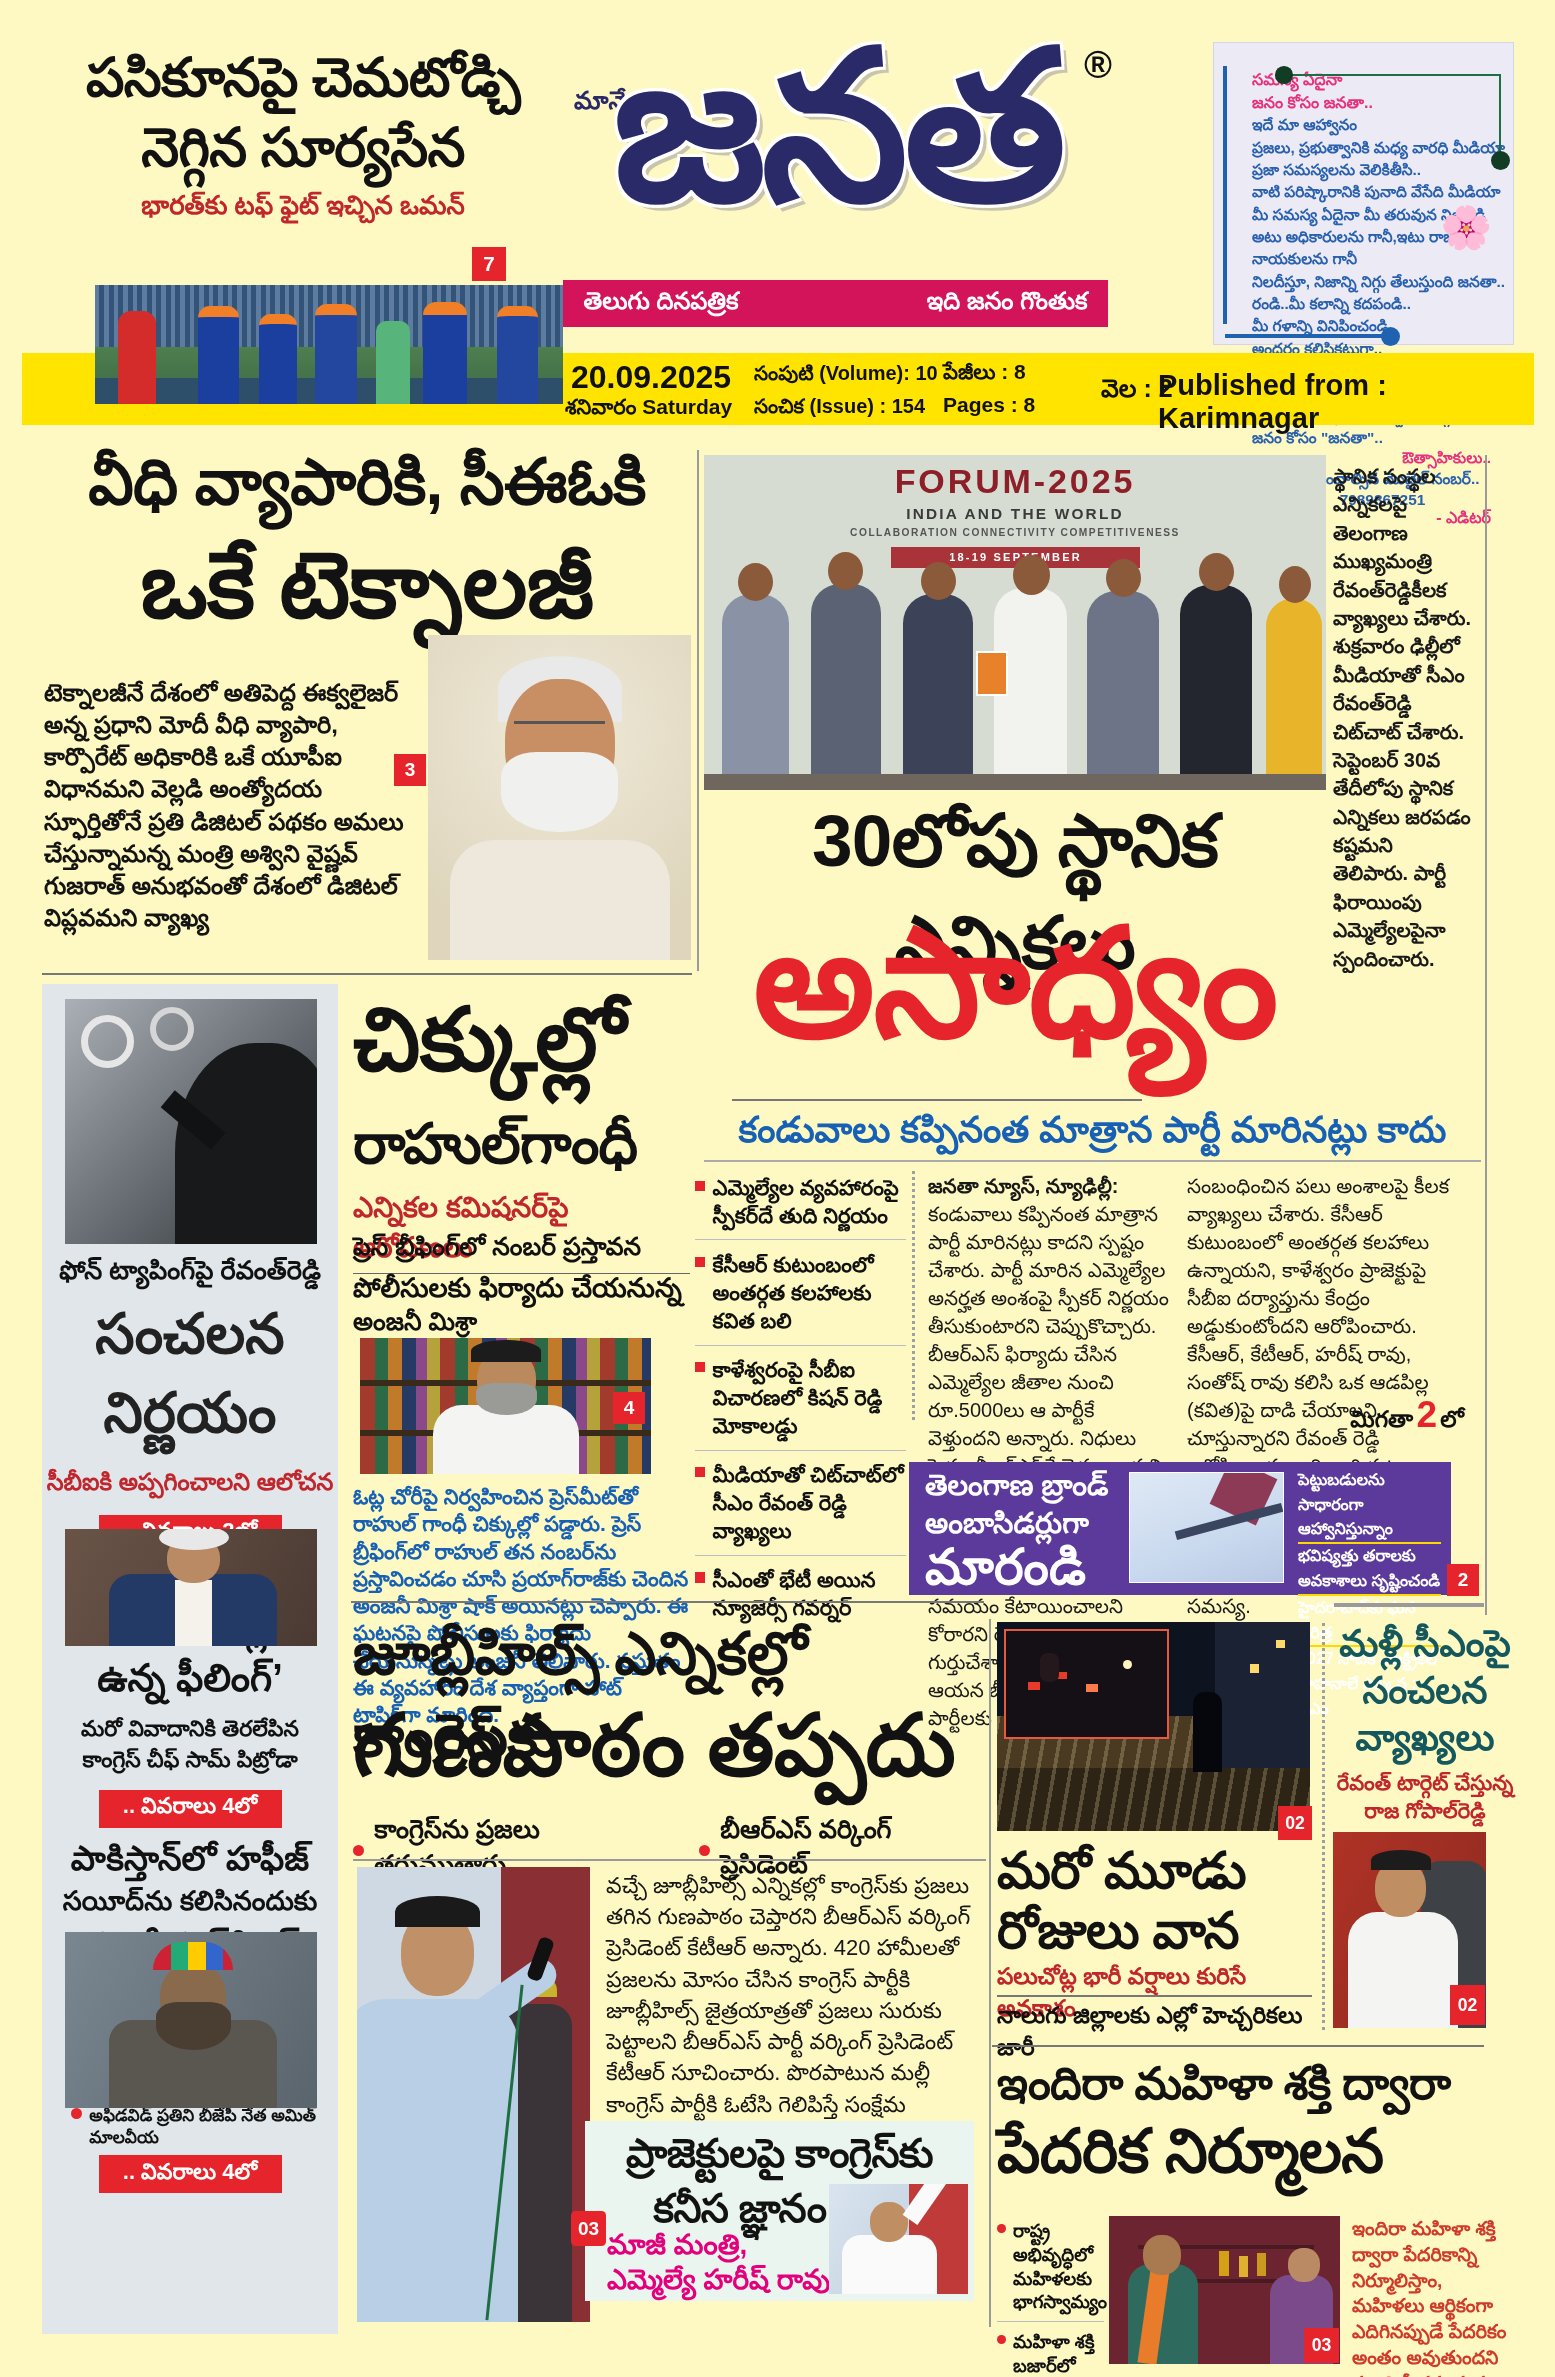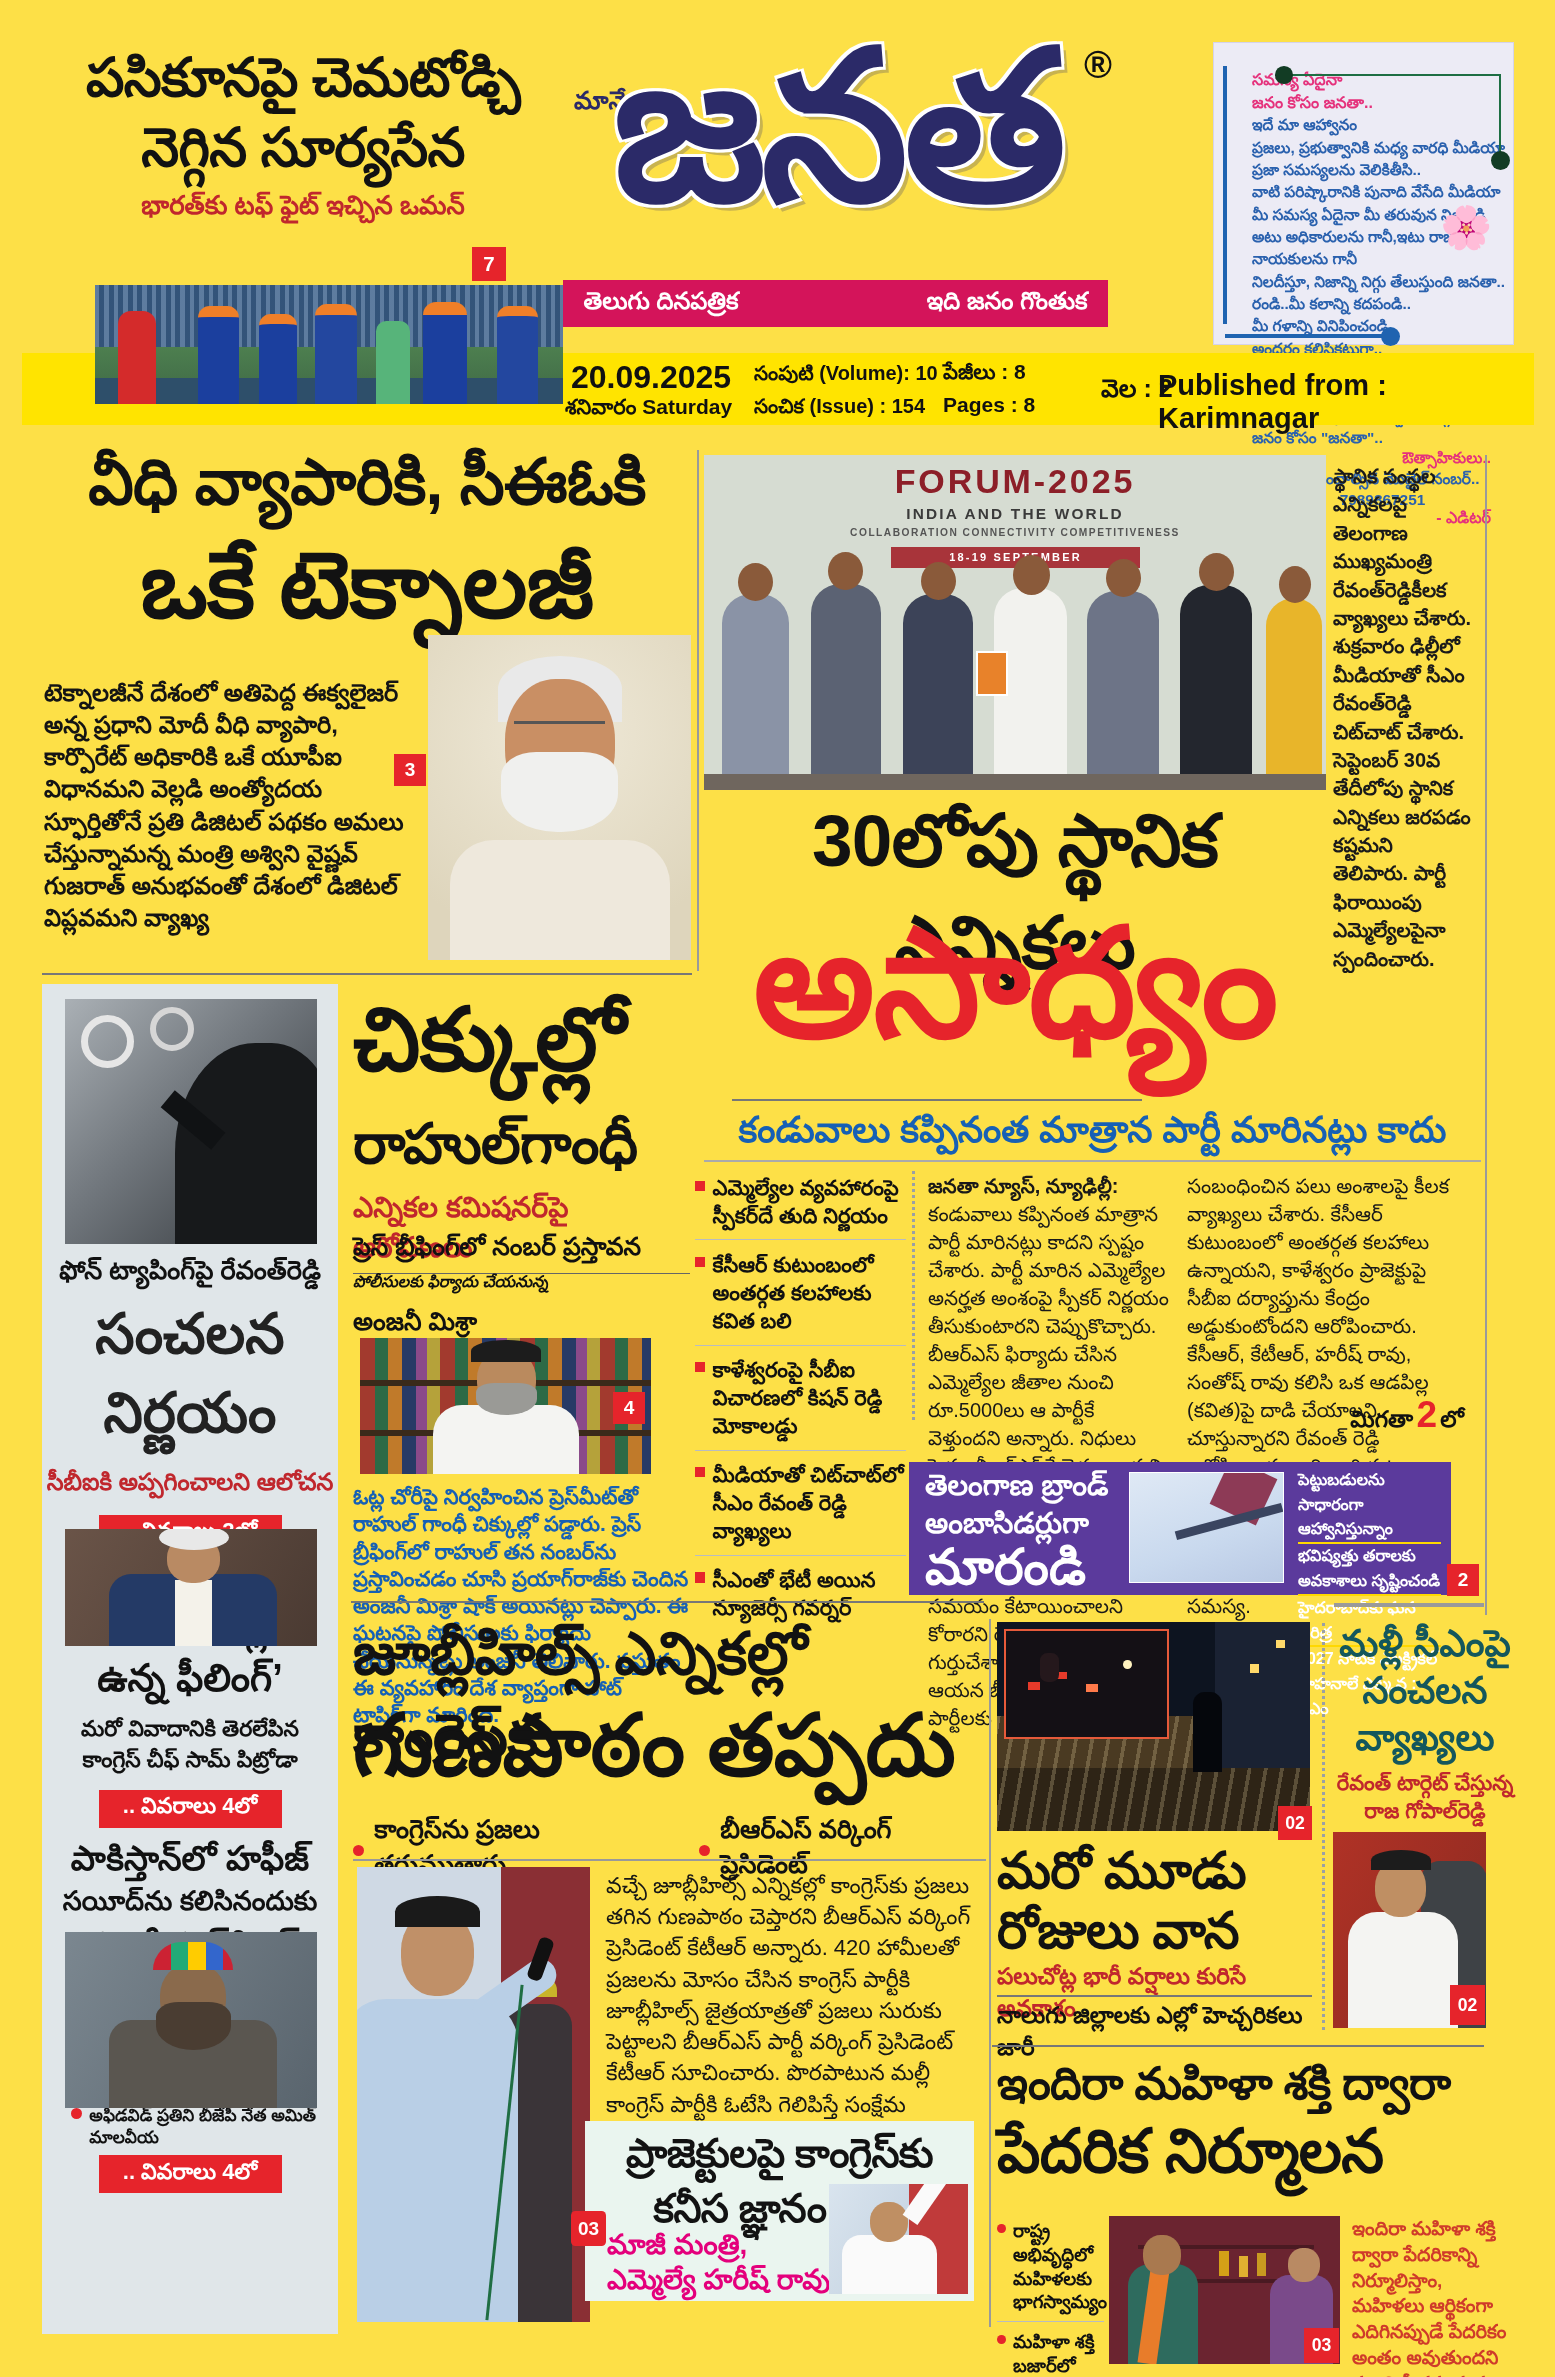--- a/index.html
+++ b/index.html
@@ -1,19 +1,19 @@
 <!DOCTYPE html>
 <html style="font-size:11.7px"><head>
 <meta charset="utf-8">
 <style>
   * { margin:0; padding:0; box-sizing:border-box; }
   html,body { background:#f2f2f2; }
   body { font-family:"Liberation Sans","DejaVu Sans",sans-serif; }
   #page {
-    position:relative; width:1556px; height:2377px; background:#fde047;
+    position:relative; width:1556px; height:2377px; background:#fef9c3;
     margin:0 auto; overflow:hidden; color:#111;
   }
   .abs { position:absolute; }
   .photo { position:absolute; overflow:hidden; background:#bbb; }
   .ph-el { position:absolute; }
   .head-big { font-weight:900; color:#121212; letter-spacing:-0.7px; }
   .centered { text-align:center; }
   .red-txt { color:#c0272d; }
   .blue-txt { color:#1660b5; }
   .pink-txt { color:#e4007c; }
@@ -259,21 +259,21 @@
           <span style="font-size:17px; font-weight:700; line-height:1.25;">అఫిడవిడ్ ప్రతిని బీజేపీ నేత అమిత్ మాలవీయ</span>
         </div>
     </div>
     <div class="rail-badge" style="margin:7.3px auto 0 auto;">.. వివరాలు 4లో</div>
   </div>
 
   <div class="abs head-big" style="left:353px; top:989px; width:337px; font-size:88px;">చిక్కుల్లో</div>
   <div class="abs head-big" style="left:353px; top:1111px; width:337px; font-size:56px;">రాహుల్‌గాంధీ</div>
   <div class="abs red-txt" style="left:353px; top:1191px; width:337px; font-size:28.5px; font-weight:800;">ఎన్నికల కమిషనర్‌పై ఆరోపణలు</div>
   <div class="abs" style="left:353px; top:1232px; width:337px; font-size:25px; font-weight:700; border-bottom:1.5px solid #666; padding-bottom:5.9px;">ప్రెస్ బ్రీఫింగ్‌లో నంబర్ ప్రస్తావన</div>
-  <div class="abs" style="left:353px; top:1273px; width:337px; font-size:16px; font-weight:700;font-style:italic;">పోలీసులకు ఫిర్యాదు చేయనున్న</div>
+  <div class="abs" style="left:353px; top:1273px; width:337px; font-size:27px; font-weight:700;">పోలీసులకు ఫిర్యాదు చేయనున్న</div>
   <div class="abs" style="left:353px; top:1307px; width:337px; font-size:25px; font-weight:700;">అంజనీ మిశ్రా</div>
   <div class="photo" style="left:360px; top:1338px; width:291px; height:136px; background:repeating-linear-gradient(90deg,#a23a2e 0 14.6px,#2c6a46 14.6px 28px,#c07a2a 28px 42px,#273a66 42px 56px,#8a4a8a 56px 67px,#b5a23a 67px 80px);">
     <div class="ph-el" style="left:0; top:42px; width:100%; height:5.9px; background:#3a2a1a;"></div>
     <div class="ph-el" style="left:0; top:92px; width:100%; height:5.9px; background:#3a2a1a;"></div>
     <div class="ph-el" style="left:73px; top:67px; width:146px; height:69px; background:#f4f4f2; border-radius:29px 29px 0 0;"></div>
     <div class="ph-el" style="left:117px; top:11.7px; width:59px; height:61px; background:#ba8a5e; border-radius:46%;"></div>
     <div class="ph-el" style="left:116px; top:45px; width:61px; height:32px; background:#9a9a96; border-radius:30% 30% 50% 50%;"></div>
     <div class="ph-el" style="left:111px; top:1.5px; width:70px; height:22px; background:#1c1c1c; border-radius:50% 50% 0 0;"></div>
   </div>
   <div class="badge" style="left:613px; top:1392px; width:32px; height:32px; font-size:19px;">4</div>

